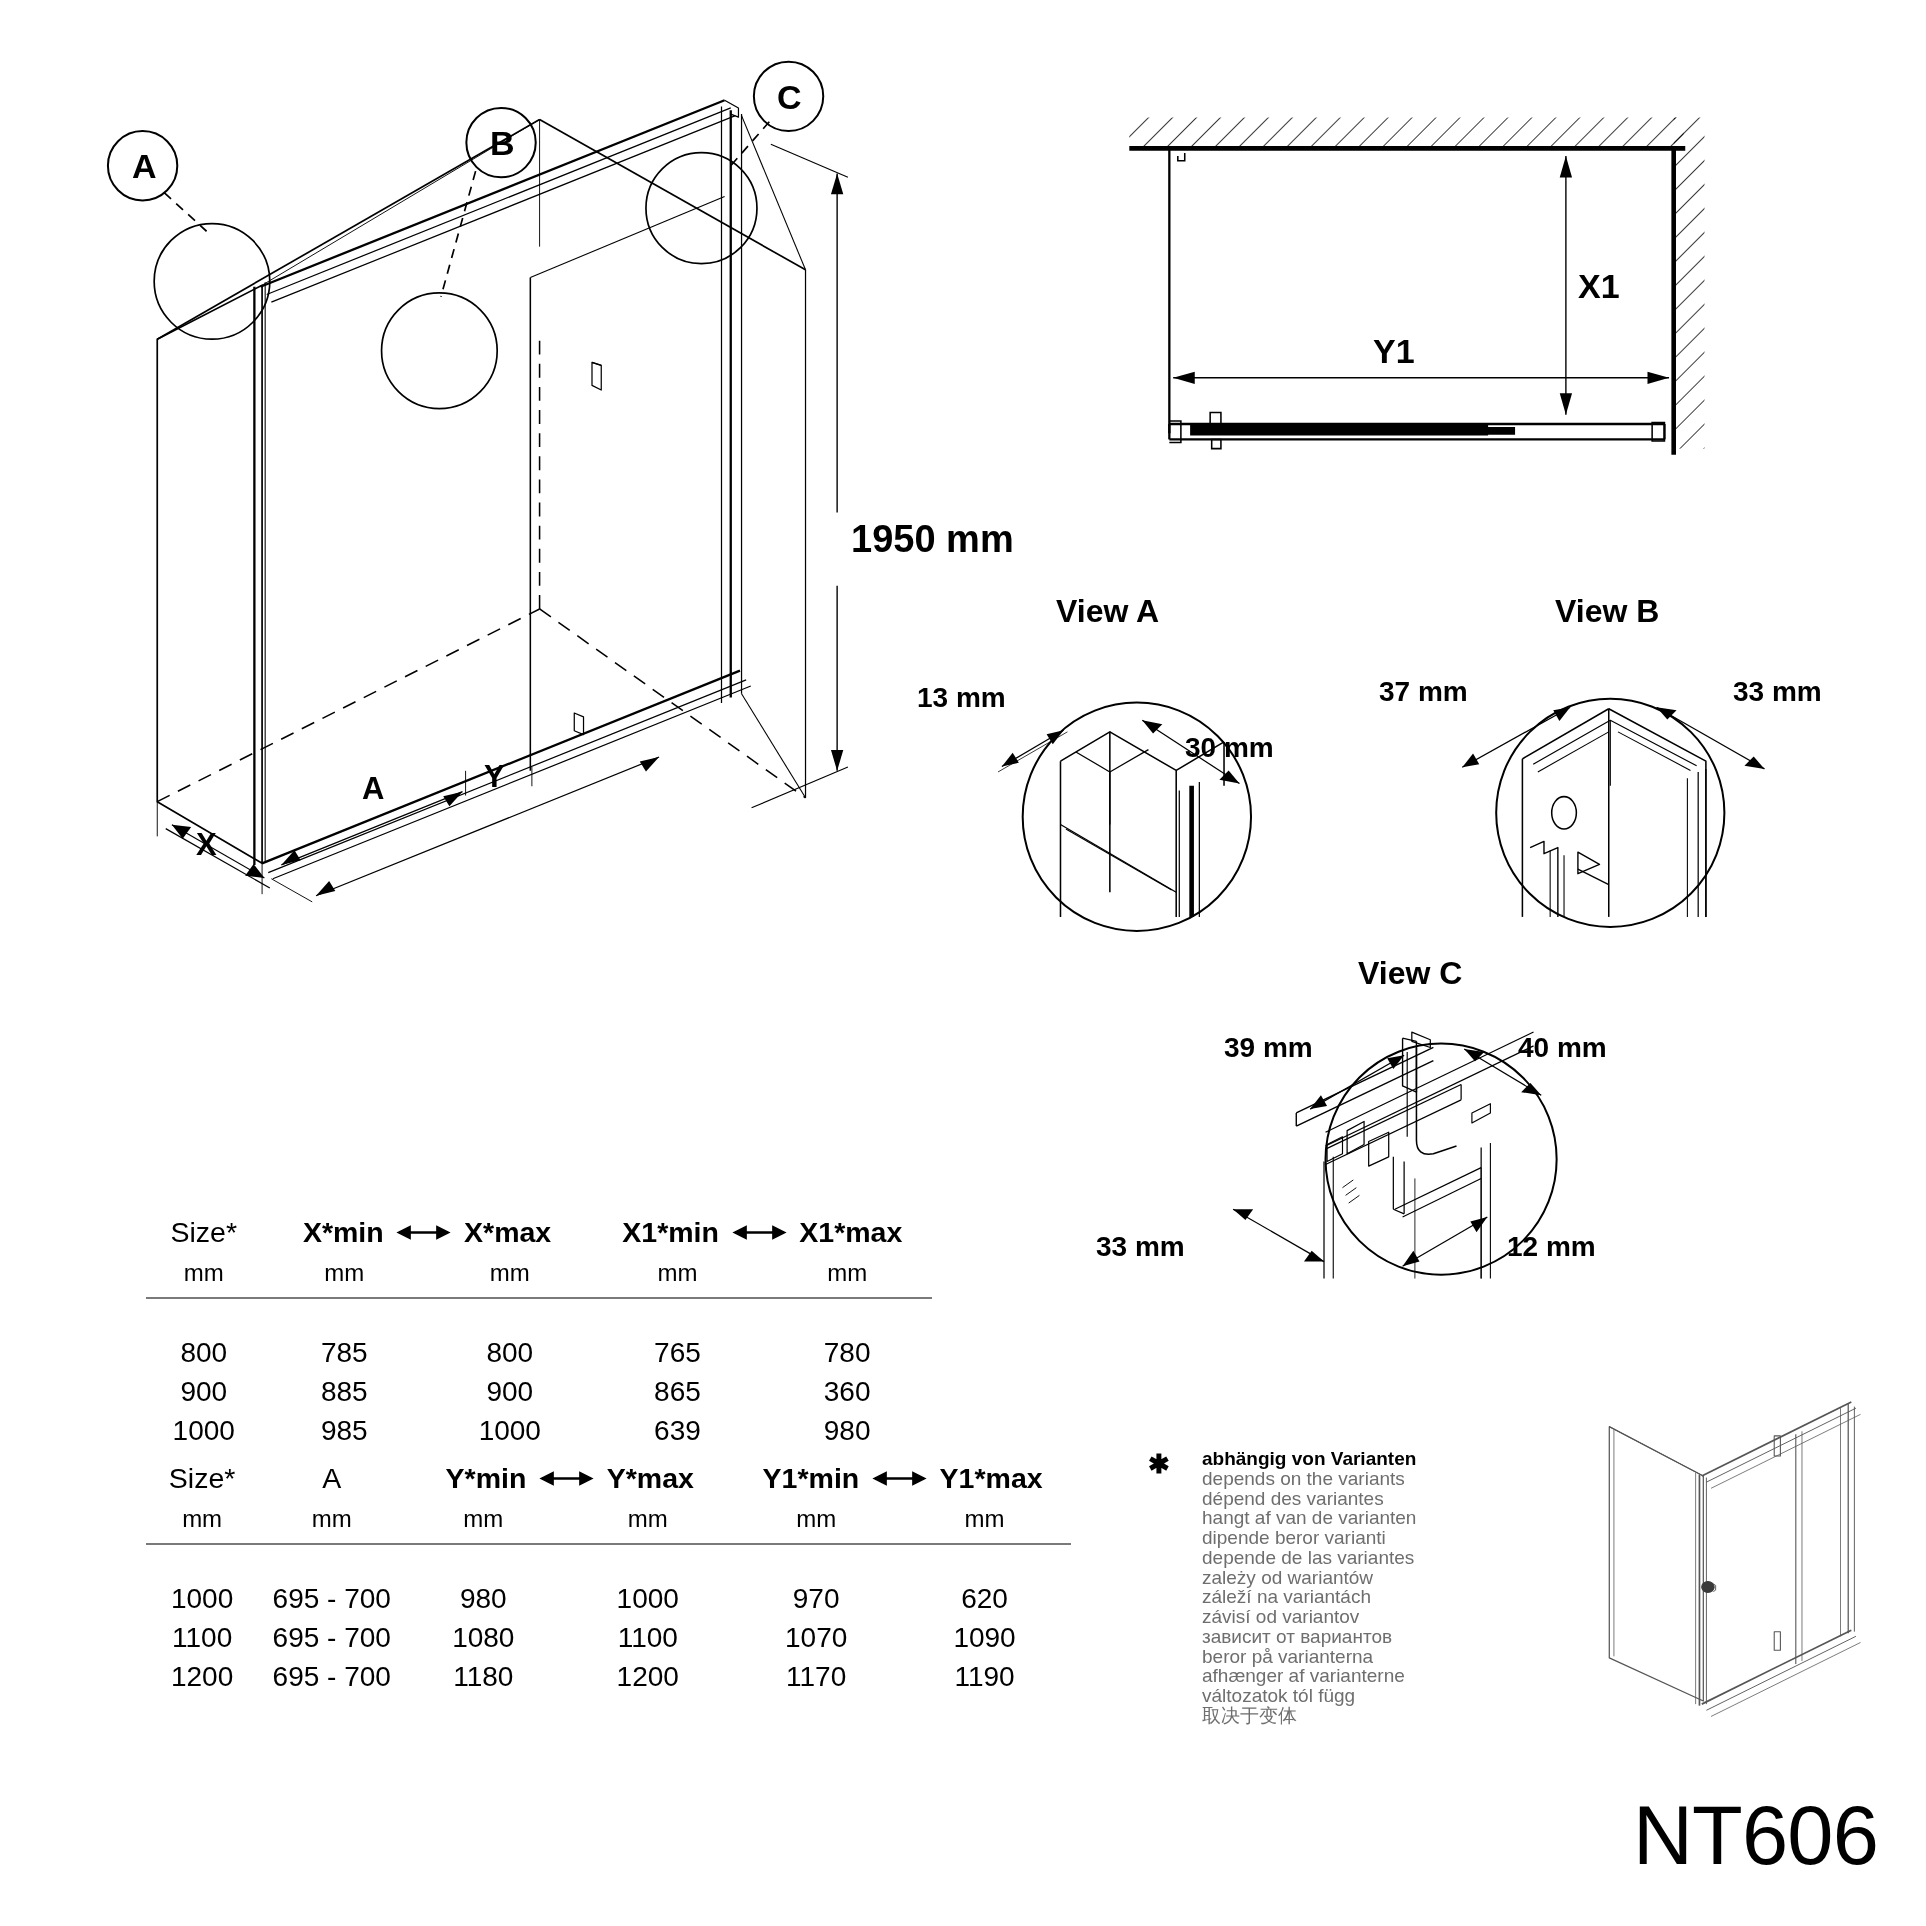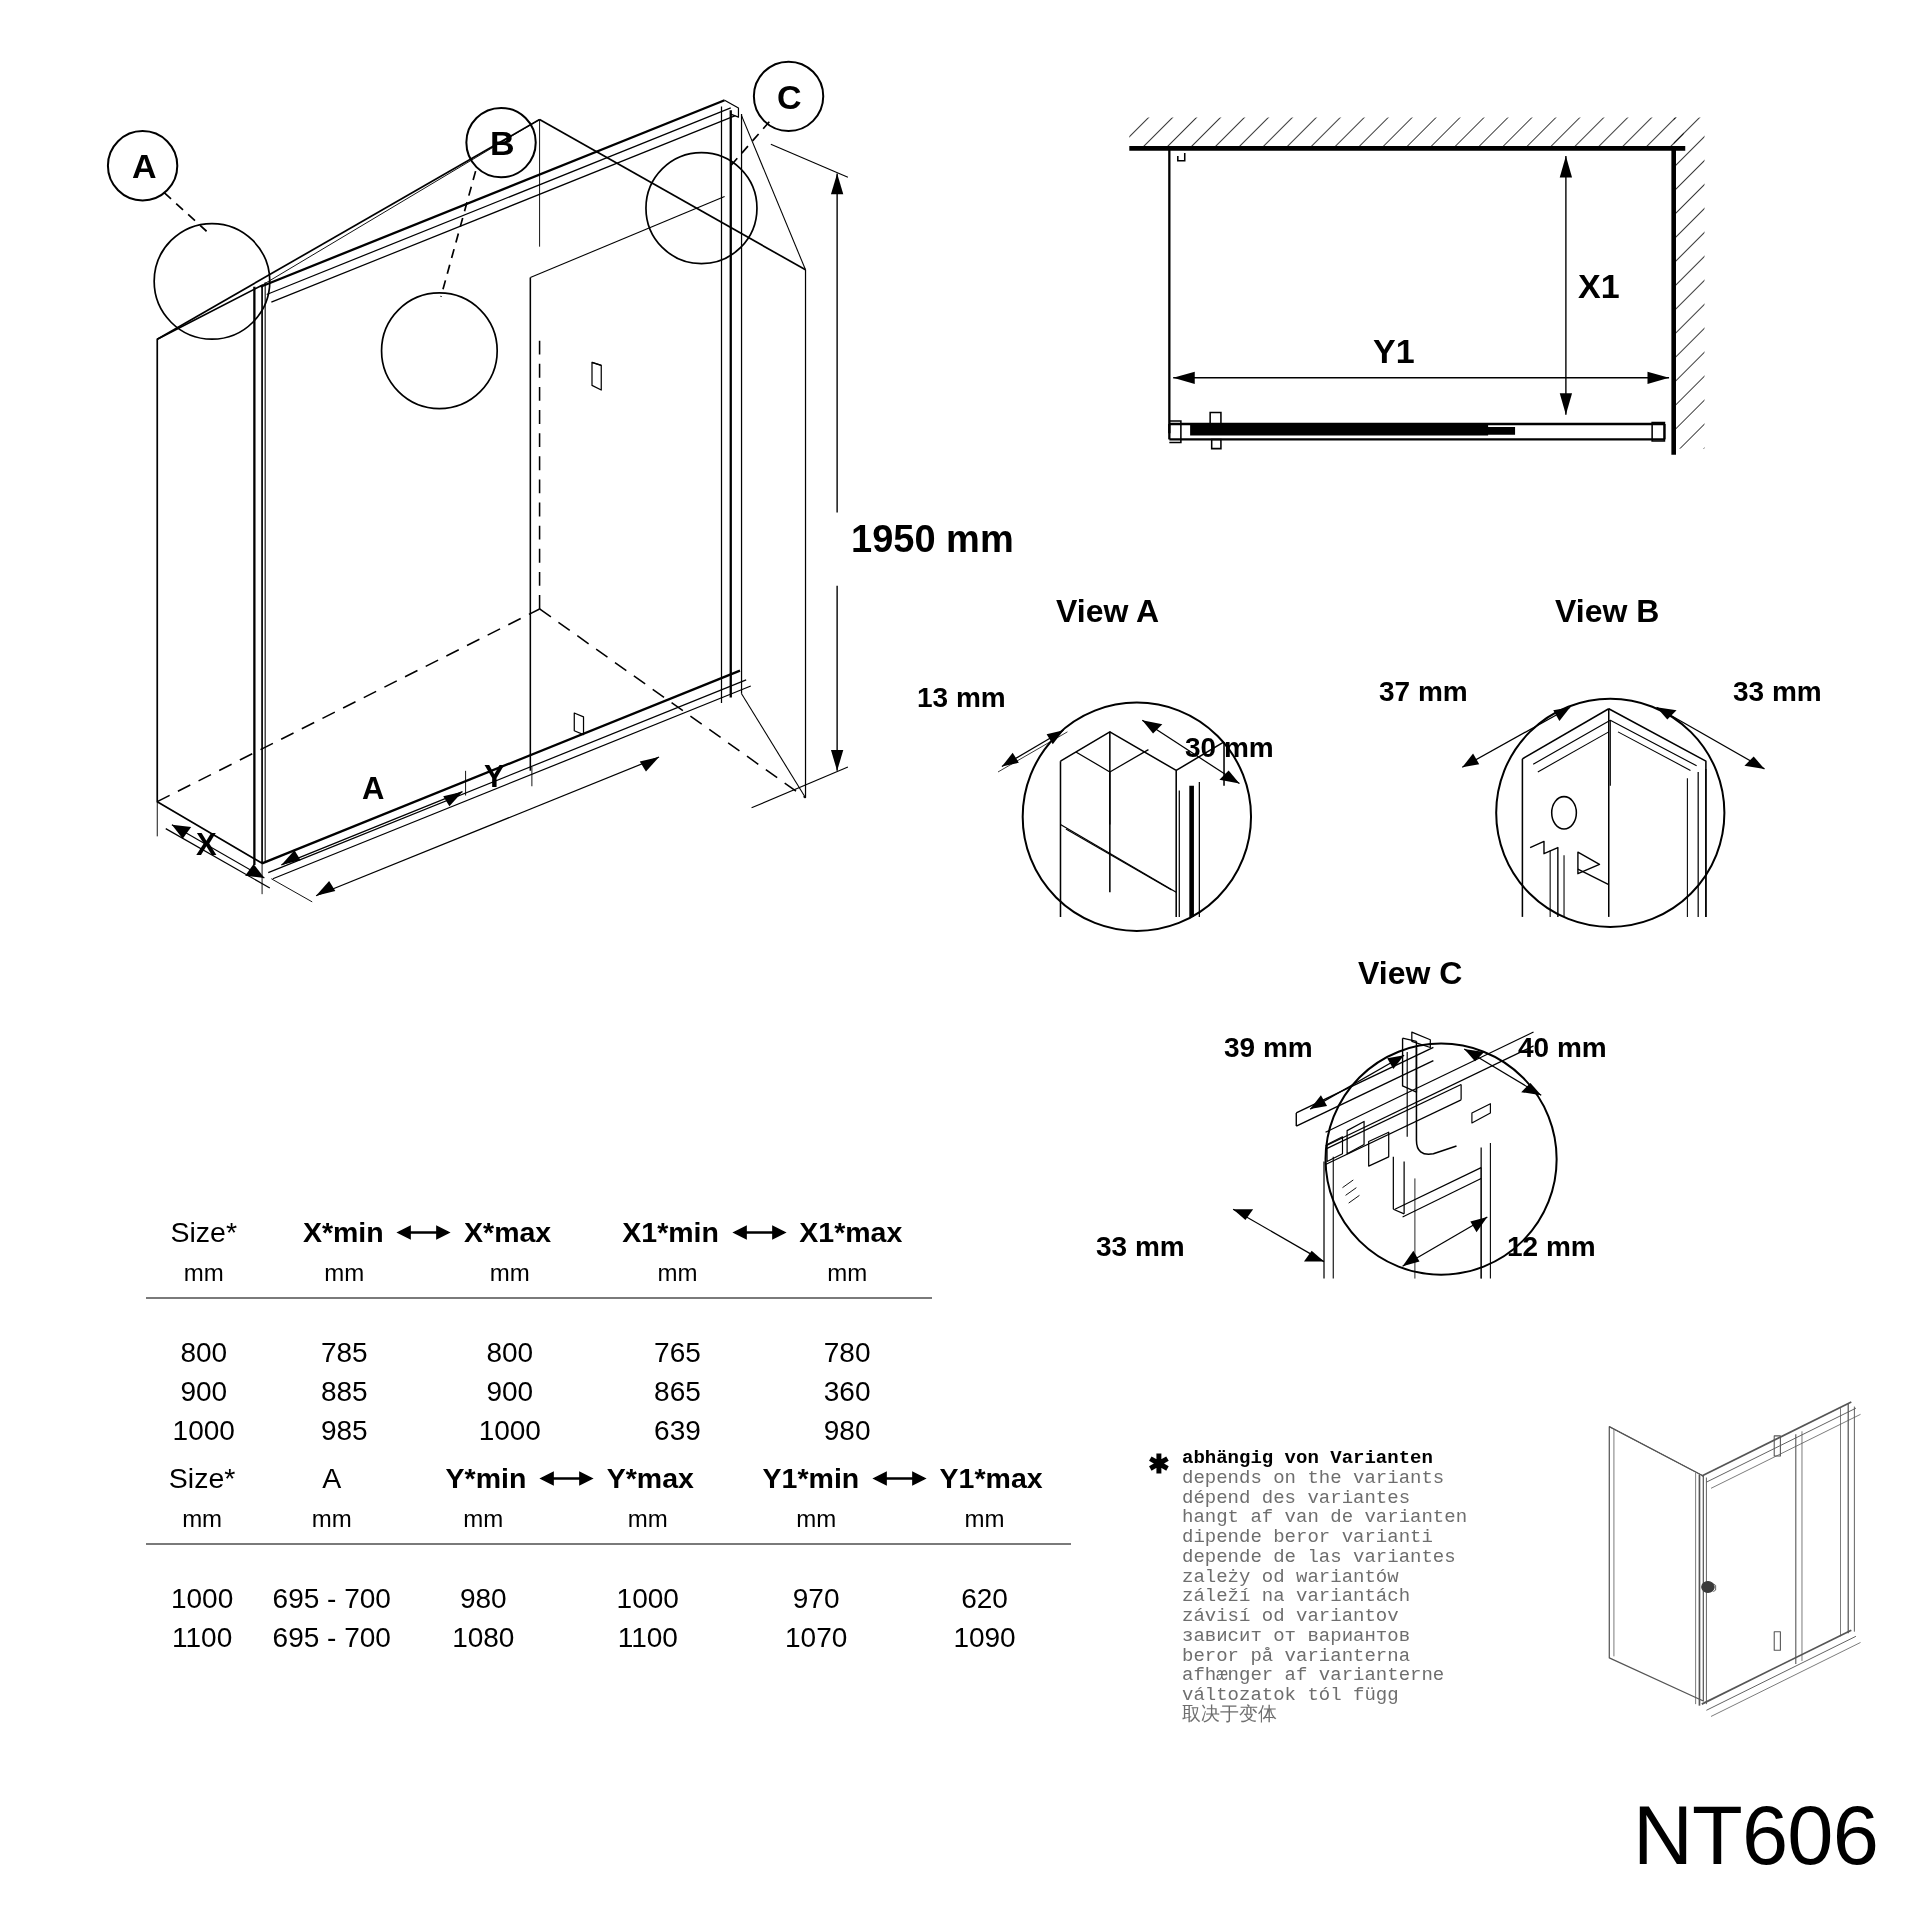--- a/index.html
+++ b/index.html
@@ -85,22 +85,21 @@
     left: 1148px; top: 1449px;
     width: 331px;
   }
   #footnote .star {
     position: absolute;
     left: 0; top: 1.5px;
     font-size: 26px; font-weight: bold;
     line-height: 1;
   }
   #footnote .lines {
-    margin-left: 34px;
-    font-family: Liberation Mono, monospace;
+    margin-left: 54px;
   }
   #footnote .l0 {
     font-size: 19px;
     font-weight: bold;
     color: #000;
     line-height: 1.04;
     white-space: nowrap;
   }
   #footnote .ln {
     font-size: 19px;
@@ -585,20 +584,28 @@
   </tr>
   <tr>
     <td class="data-cell">1100</td>
     <td class="data-cell vsep">695 - 700</td>
     <td class="data-cell vsep">1080</td>
     <td class="data-cell">1100</td>
     <td class="data-cell vsep">1070</td>
     <td class="data-cell">1090</td>
   </tr>
   <tr>
+    <td class="data-cell">1200</td>
+    <td class="data-cell vsep">695 - 700</td>
+    <td class="data-cell vsep">1180</td>
+    <td class="data-cell">1200</td>
+    <td class="data-cell vsep">1170</td>
+    <td class="data-cell">1190</td>
+  </tr>
+  <tr>
     <td style="height:31px">&nbsp;</td>
     <td class="vsep">&nbsp;</td>
     <td class="vsep">&nbsp;</td>
     <td>&nbsp;</td>
     <td class="vsep">&nbsp;</td>
     <td>&nbsp;</td>
   </tr>
 </tbody>
   </table>
 

